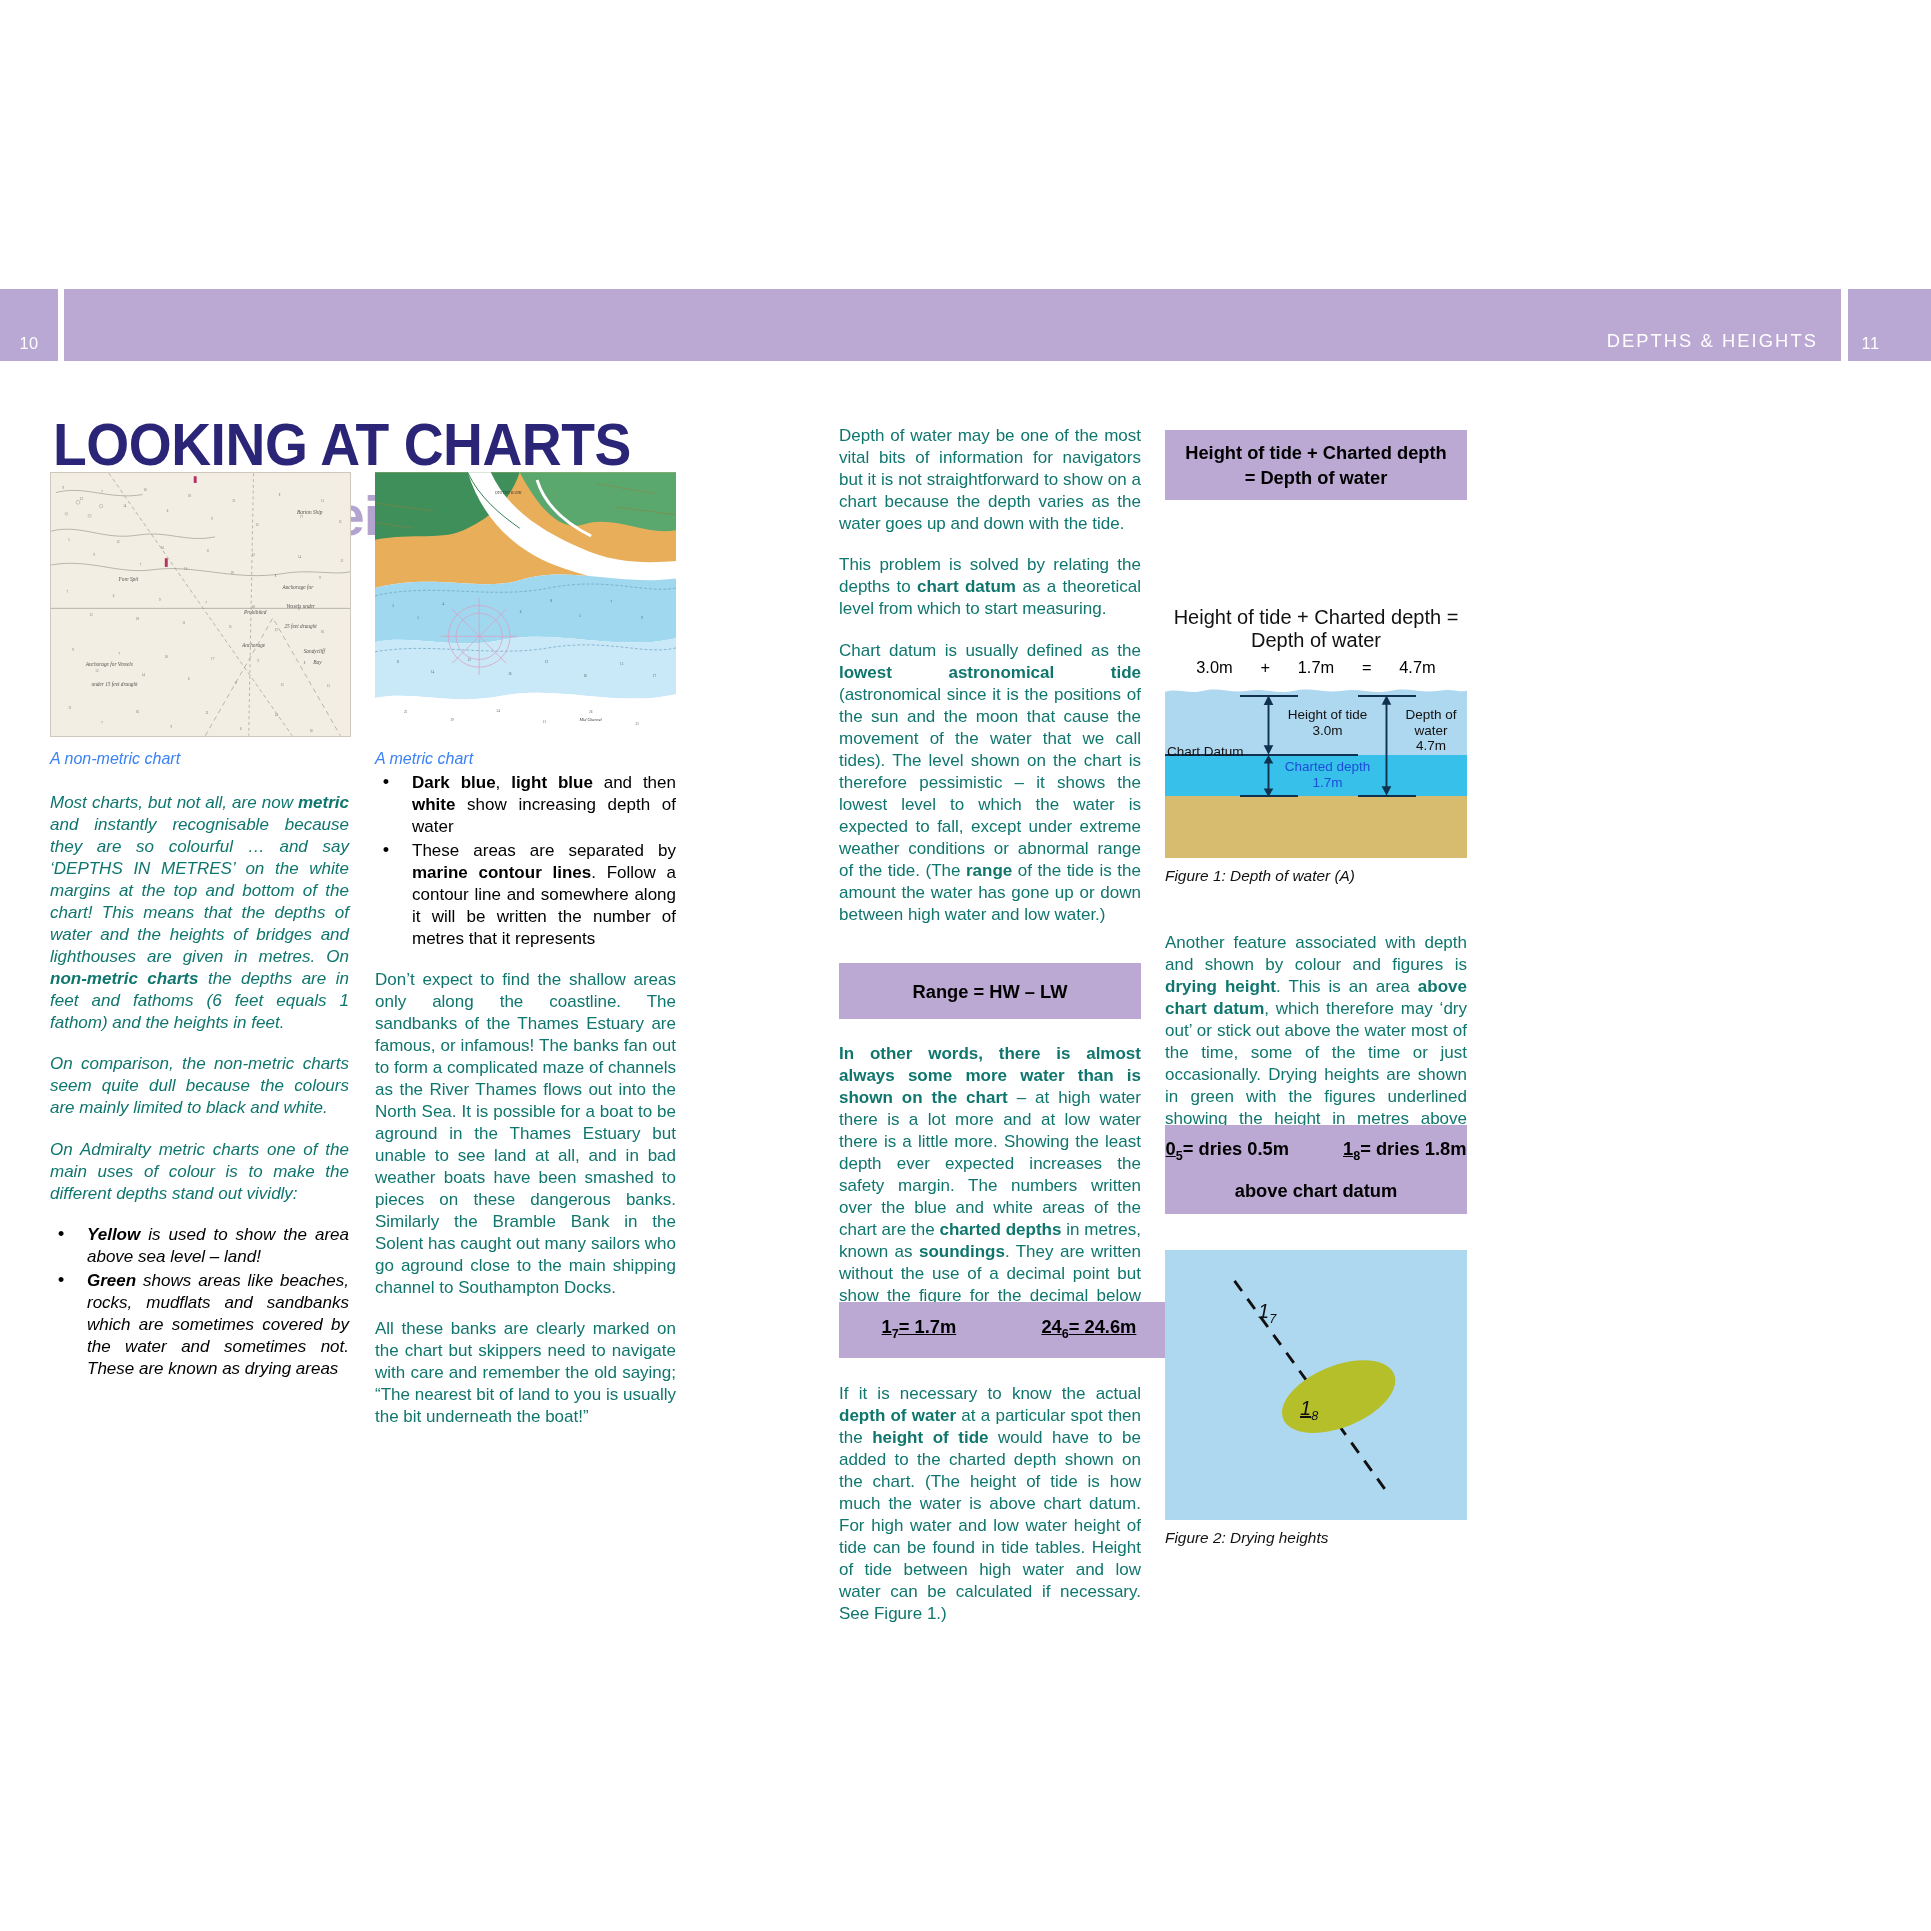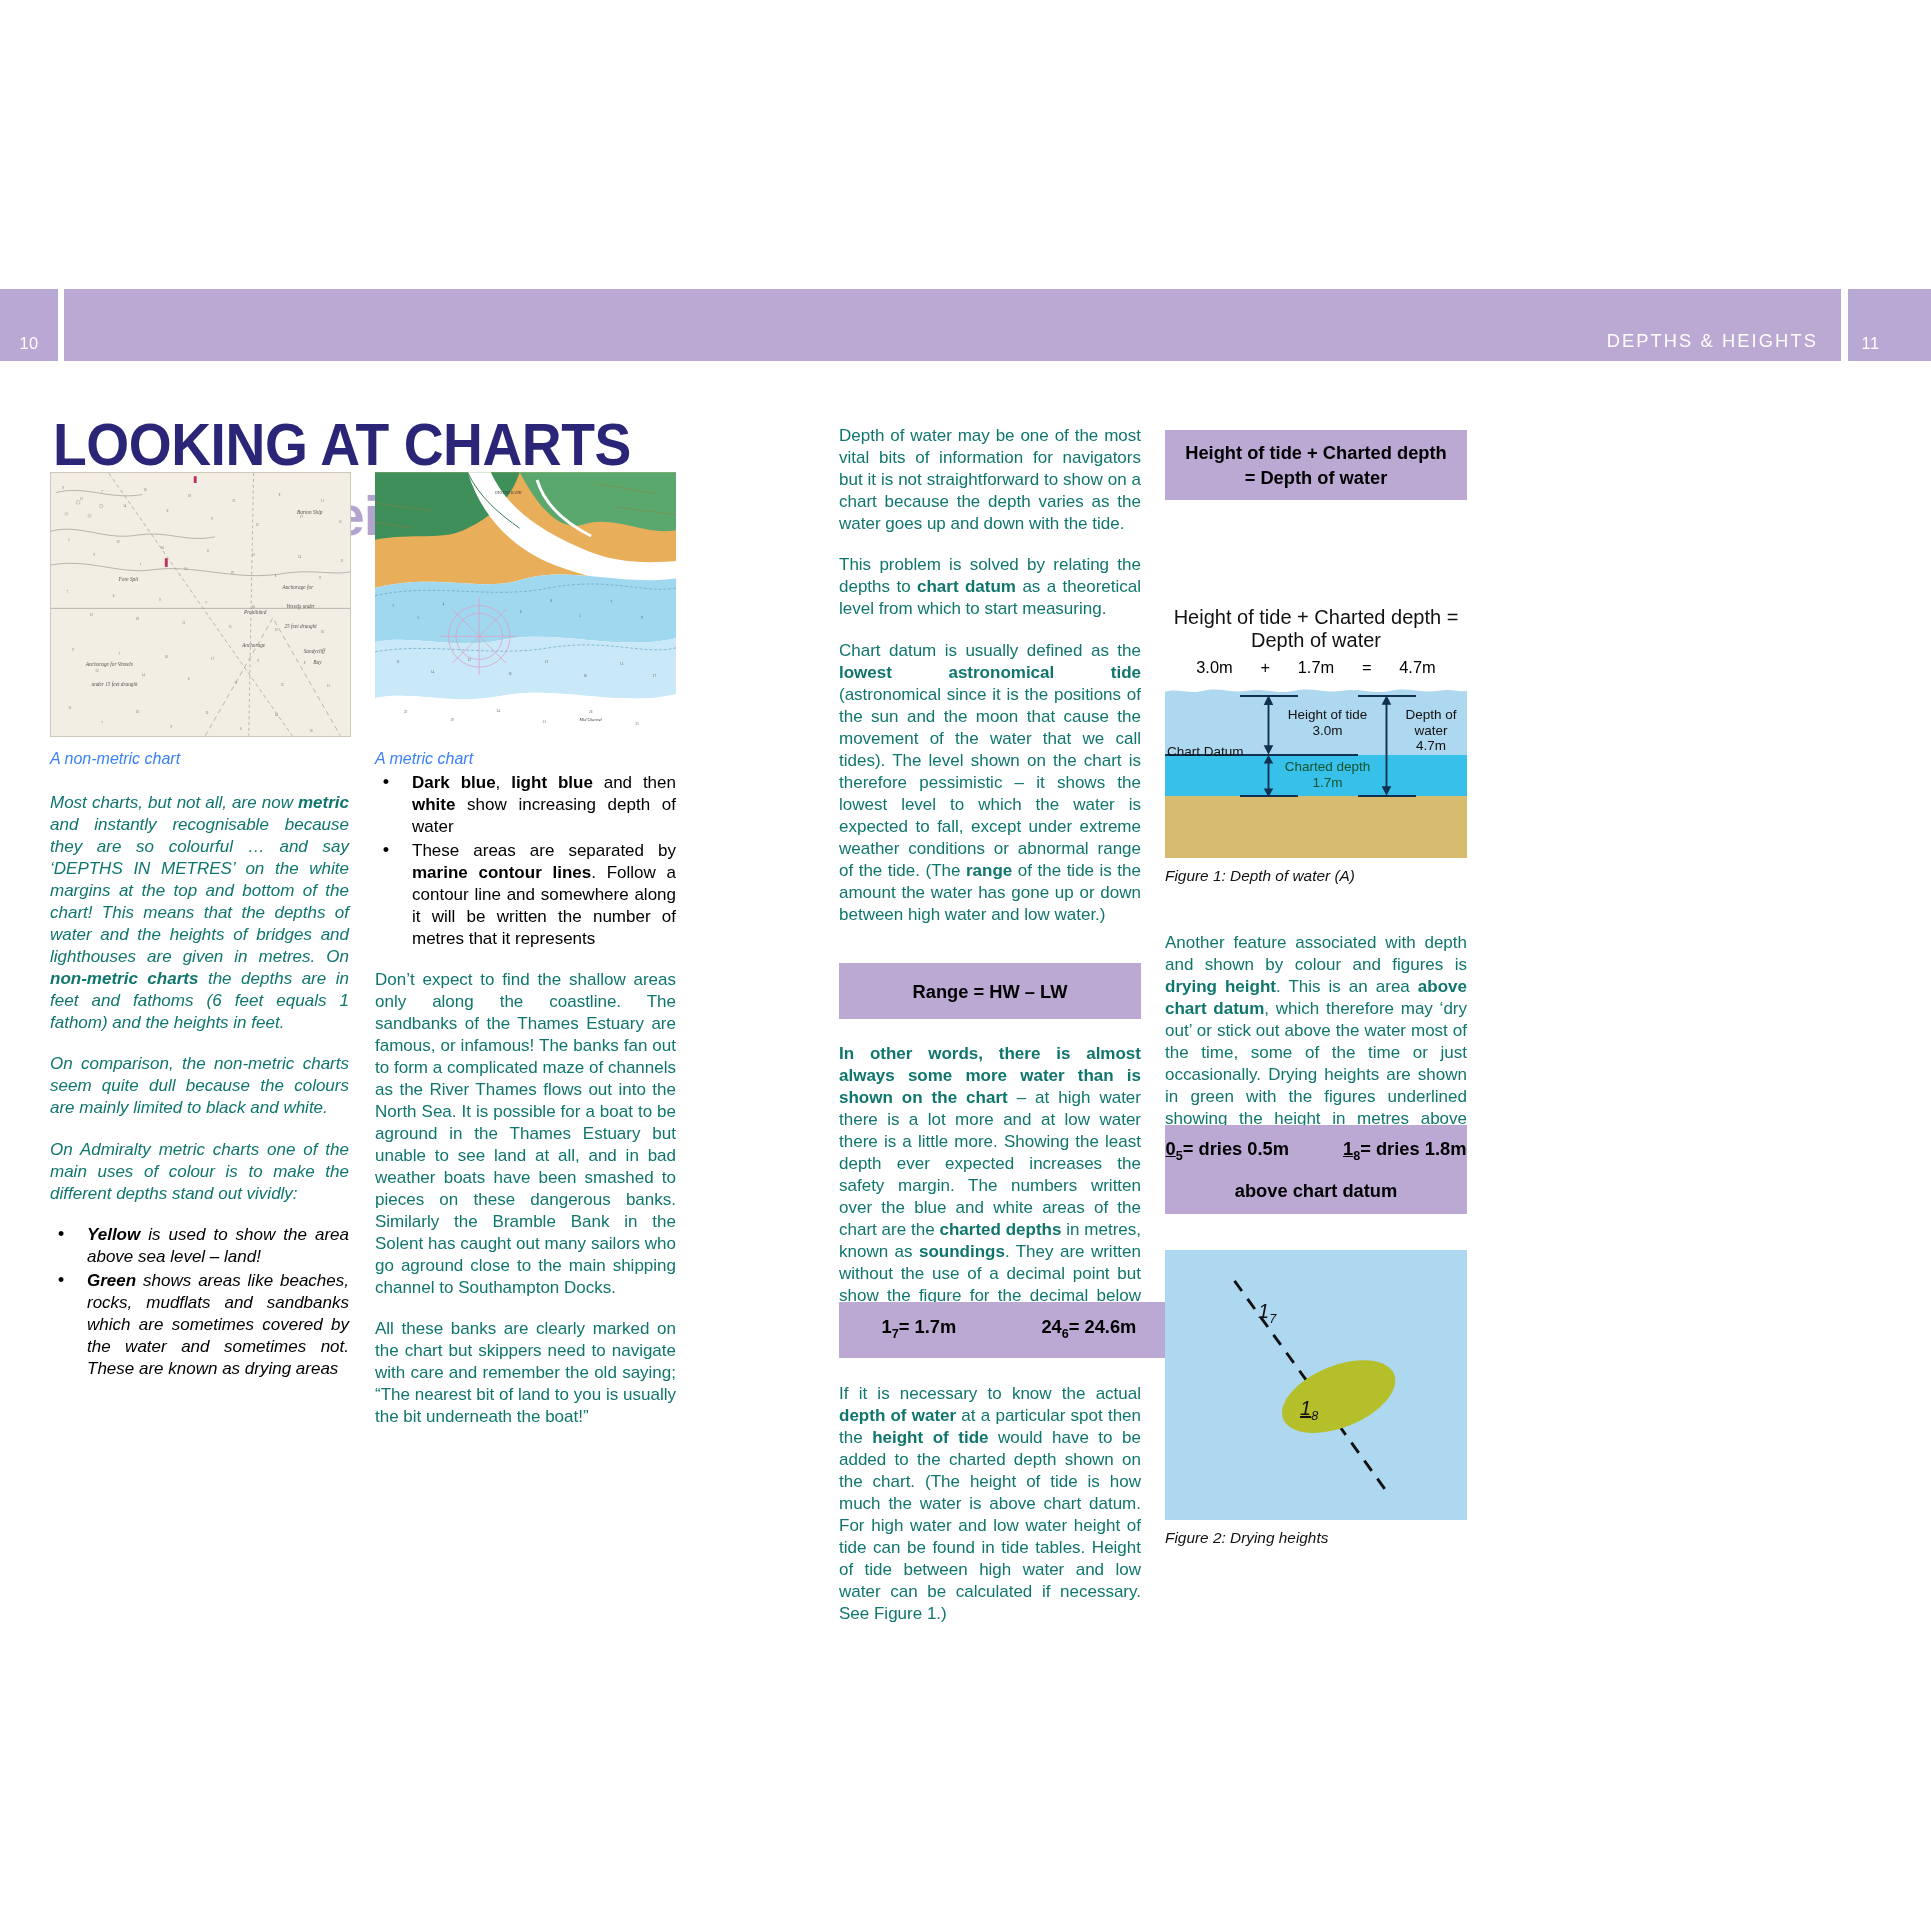--- a/index.html
+++ b/index.html
@@ -349,21 +349,21 @@
 <div class="pbox" style="left:839px; top:963px; width:302px; height:56px;">
   <div class="ln">Range = HW – LW</div>
 </div>
 
 <div class="col col3" style="top:1043px;">
   <p class="body">
     <b>In other words, there is almost always some more water than is shown on the chart</b><span> – at high water there is a lot more and at low water there is a little more. Showing the least depth ever expected increases the safety margin. The numbers written over the blue and white areas of the chart are the </span><b>charted depths</b><span> in metres, known as </span><b>soundings</b><span>. They are written without the use of a decimal point but show the figure for the decimal below the main number.</span>
   </p>
 </div>
 
-<div class="pbox" style="left:839px; top:1302px; width:340px; height:56px; flex-direction:row; justify-content:space-around;">
+<div class="pbox" style="left:839px; top:1302px; width:340px; height:56px; flex-direction:row; justify-content:space-around;text-decoration:underline;">
   <div class="ln">
     <span>1</span><sub style="font-size:12.6px;">7</sub><span>= 1.7m</span>
   </div>
   <div class="ln">
     <span>24</span><sub style="font-size:12.6px;">6</sub><span>= 24.6m</span>
   </div>
 </div>
 
 <div class="col col3" style="top:1383px;">
   <p class="body">
@@ -417,21 +417,21 @@
       <polygon points="12,1 7,11 17,11" fill="#10314f"></polygon>
       <polygon points="12,106 7,96 17,96" fill="#10314f"></polygon>
     </svg>
     <div class="tickh" style="left:193px; top:8.7px; width:58px;"></div>
     <div class="tickh" style="left:193px; top:109px; width:58px;"></div>
 
     <div class="lbl" style="left:118px; top:21px; width:89px;">
       <div>Height of tide</div>
       <div>3.0m</div>
     </div>
-    <div class="lbl lbl-w" style="left:114px; top:73px; width:97px; color:#14532d;">
+    <div class="lbl lbl-w" style="left:114px; top:73px; width:97px; color:#1d4ed8;">
       <div>Charted depth</div>
       <div>1.7m</div>
     </div>
     <div class="lbl" style="left:232px; top:21px; width:68px;">
       <div>Depth of water</div>
       <div>4.7m</div>
     </div>
   </div>
 
   <div class="figcap">Figure 1: Depth of water (A)</div>

